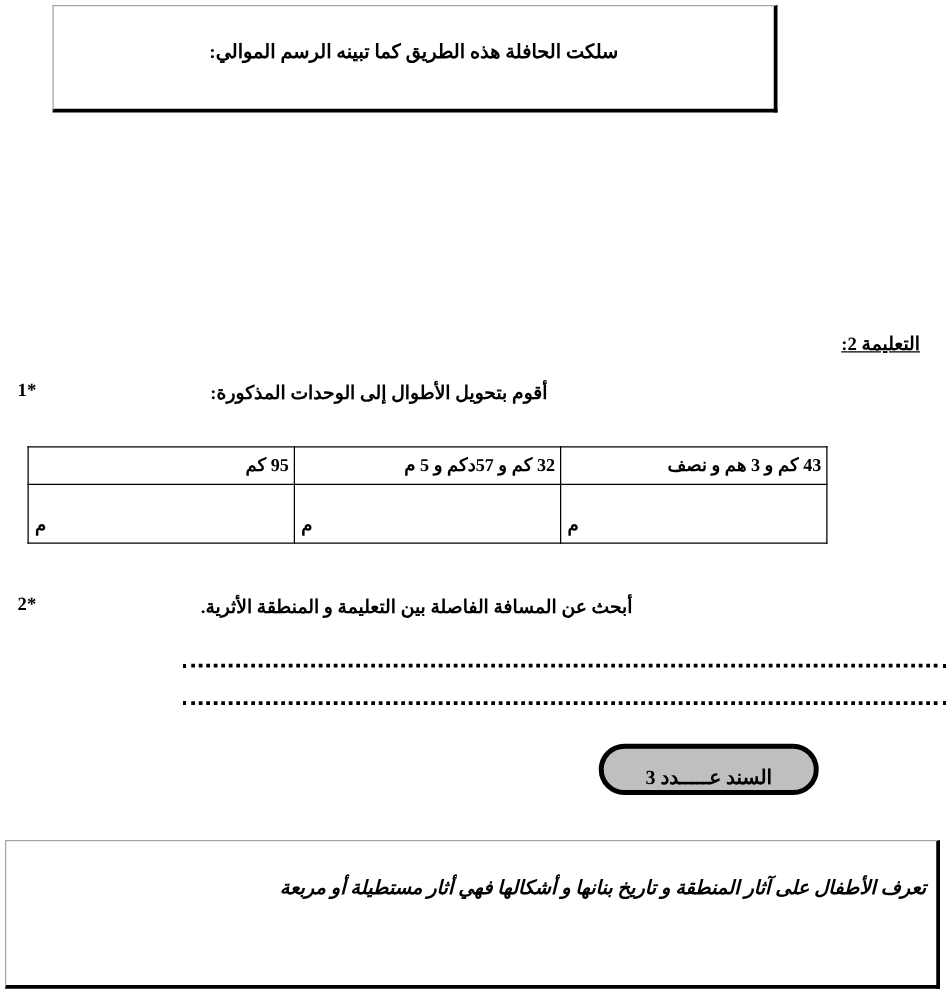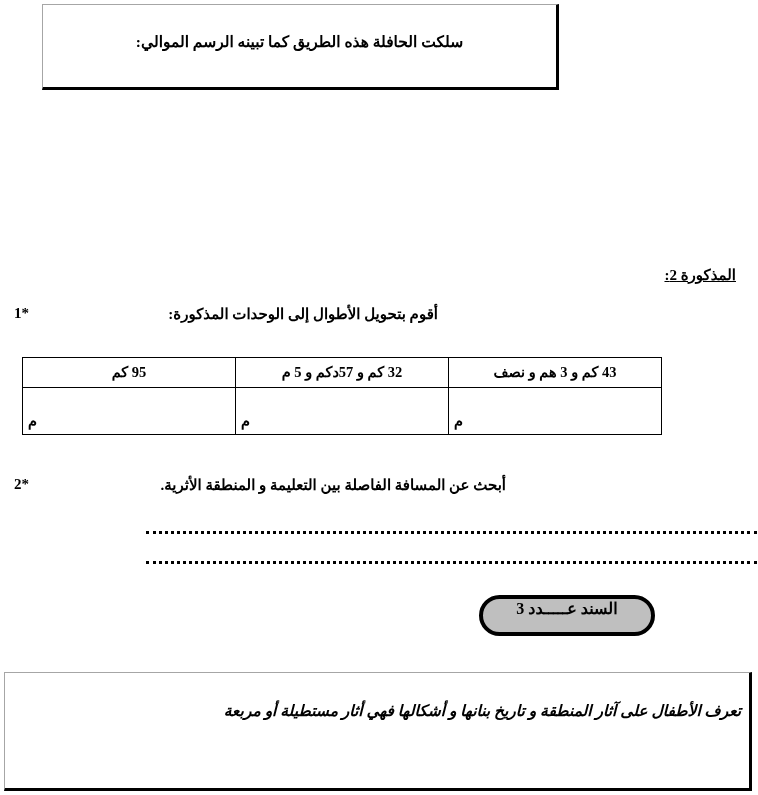--- a/index.html
+++ b/index.html
@@ -24,21 +24,21 @@
     border-top: 1px solid #a6a6a6;
     border-left: 1px solid #a6a6a6;
     border-right: 3px solid #000000;
     border-bottom: 3px solid #000000;
   }
 
   
   #top-box {
     left: 42px;
     top: 4px;
-    width: 517px;
+    width: 580px;
     height: 86px;
   }
   #top-box .inner {
     position: absolute;
     right: 10px;
     top: 26px;
     left: 10px;
     text-align: center;
     font-size: 15.5px;
     font-weight: bold;
@@ -98,21 +98,20 @@
   }
   #conv-table td {
     border: 1px solid #000000;
     padding: 0;
     vertical-align: top;
     font-size: 14.5px;
     font-weight: bold;
   }
   #conv-table tr.head-row td {
     height: 29px;
-    text-align: center;
     vertical-align: middle;
     padding: 0 4px;
   }
   #conv-table tr.answer-row td {
     height: 46px;
     position: relative;
   }
   #conv-table tr.answer-row td .unit {
     position: absolute;
     left: 5px;
@@ -138,21 +137,21 @@
     position: absolute;
     left: 479px;
     top: 595px;
     width: 176px;
     height: 41px;
     box-sizing: border-box;
     background: #bfbfbf;
     border: 4px solid #000000;
     border-radius: 22px;
     display: flex;
-    align-items: flex-start;
+    align-items: flex-end;
     justify-content: center;
     font-size: 16px;
     font-weight: bold;
     letter-spacing: 0;
     direction: rtl;
   }
 
   
   #bottom-box {
     left: 4px;
@@ -178,21 +177,21 @@
     margin-top: 4px;
   }
 </style>
 </head>
 <body>
 
 <div class="shadow-box" id="top-box">
   <div class="inner">سلكت الحافلة هذه الطريق كما تبينه الرسم الموالي:</div>
 </div>
 
-<div id="instruction-heading">المذكورة 2:</div>
+<div id="instruction-heading">التعليمة 2:</div>
 
 <div class="task-row" id="task-1">
   <span class="marker">1*</span>
   <span class="task-text">أقوم بتحويل الأطوال إلى الوحدات المذكورة:</span>
 </div>
 
 <table id="conv-table">
   <tbody>
     <tr class="head-row">
       <td>43 كم و 3 هم و نصف</td>

